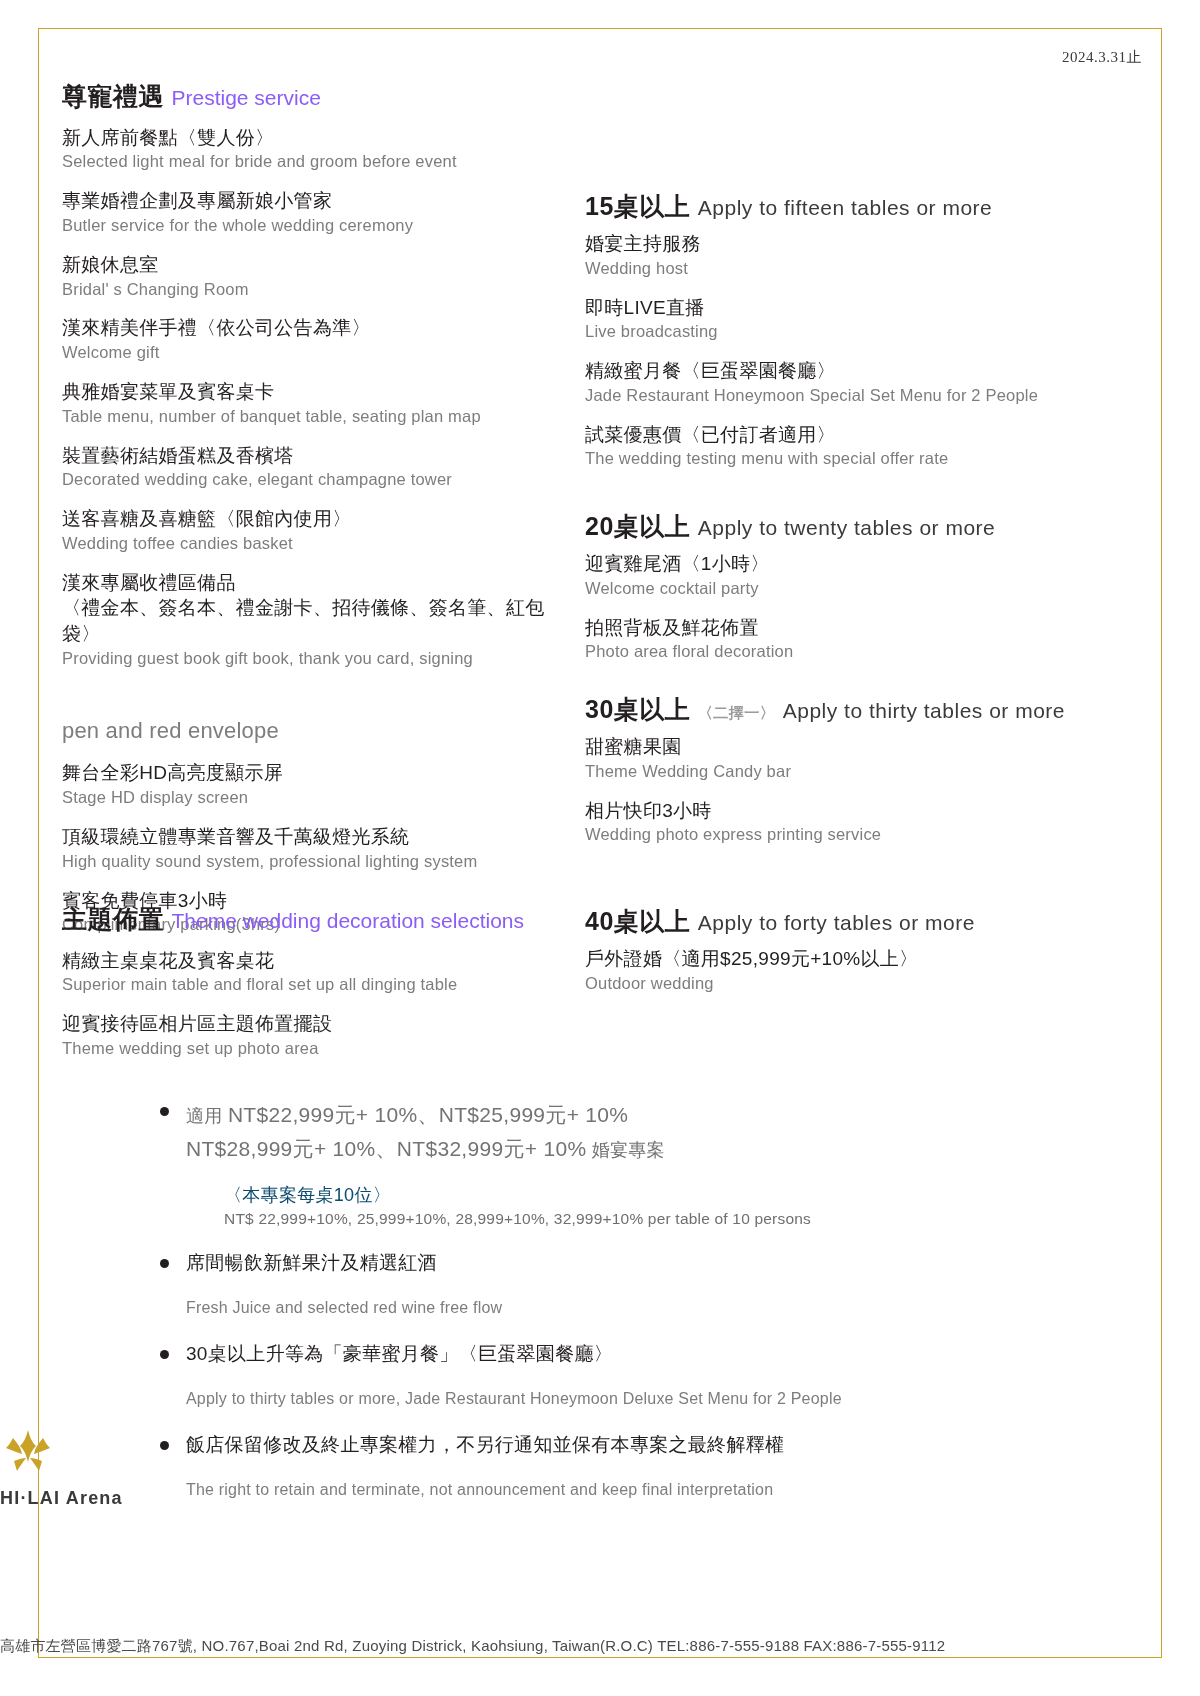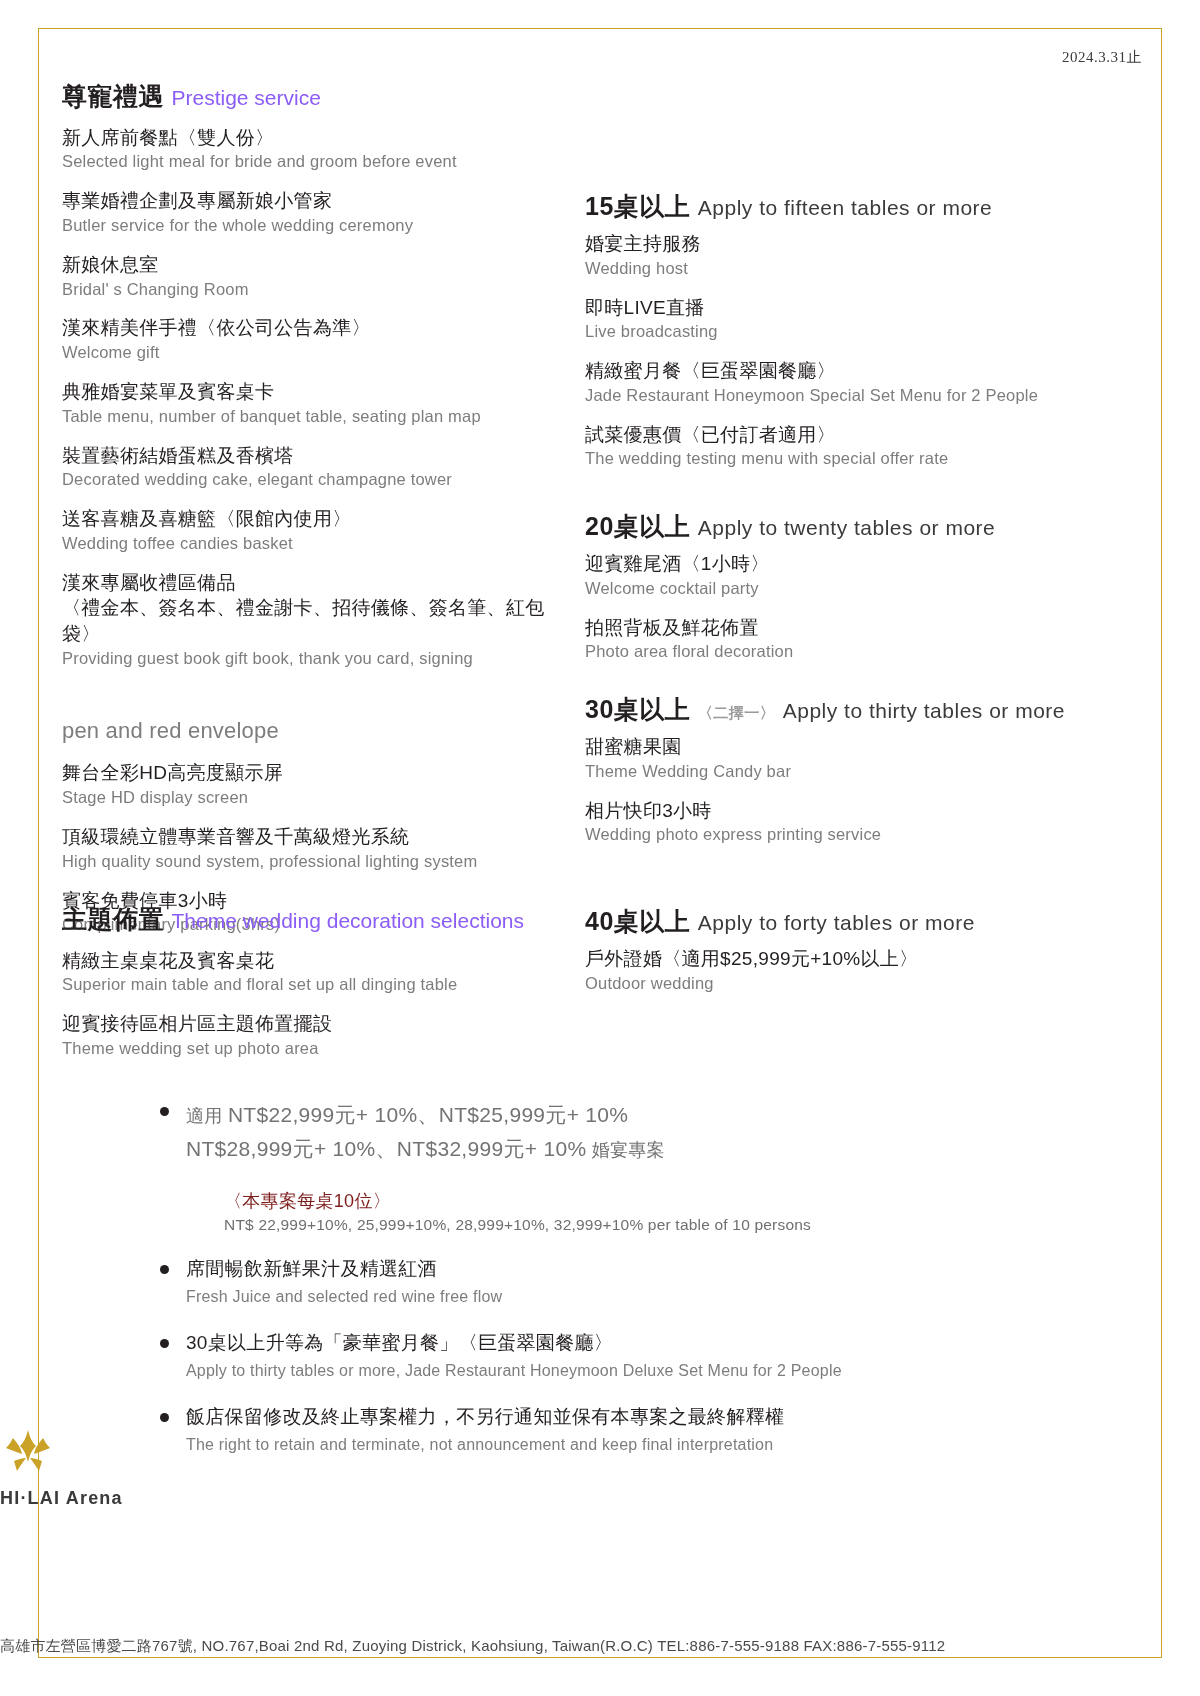--- a/index.html
+++ b/index.html
@@ -145,42 +145,42 @@
   .price-line {
     font-size: 21px;
     color: #737373;
     line-height: 1.6;
     letter-spacing: 0.3px;
   }
   .price-line .big { font-size: 21px; }
   .price-line .small { font-size: 18px; }
   .price-sub {
     font-size: 18px;
-    color: #7f1d1d;
-    margin-top: 24px;
+    color: #0c4a6e;
+    margin-top: 18px;
     padding-left: 38px;
     letter-spacing: 0.3px;
   }
   .price-en {
     font-size: 15.5px;
     color: #6f6f6f;
     margin-top: 3px;
     padding-left: 38px;
     letter-spacing: 0.2px;
   }
   .note-zh {
     font-size: 19px;
     color: #231f20;
     letter-spacing: 0.3px;
     line-height: 1.4;
   }
   .note-en {
     font-size: 16px;
     color: #7d7d7d;
-    margin-top: 3px;
+    margin-top: 20px;
     letter-spacing: 0.2px;
     line-height: 1.4;
   }
 
   
   .logo-wrap {
     position: absolute;
     left: 0; right: 0;
     top: 1428px;
   }

